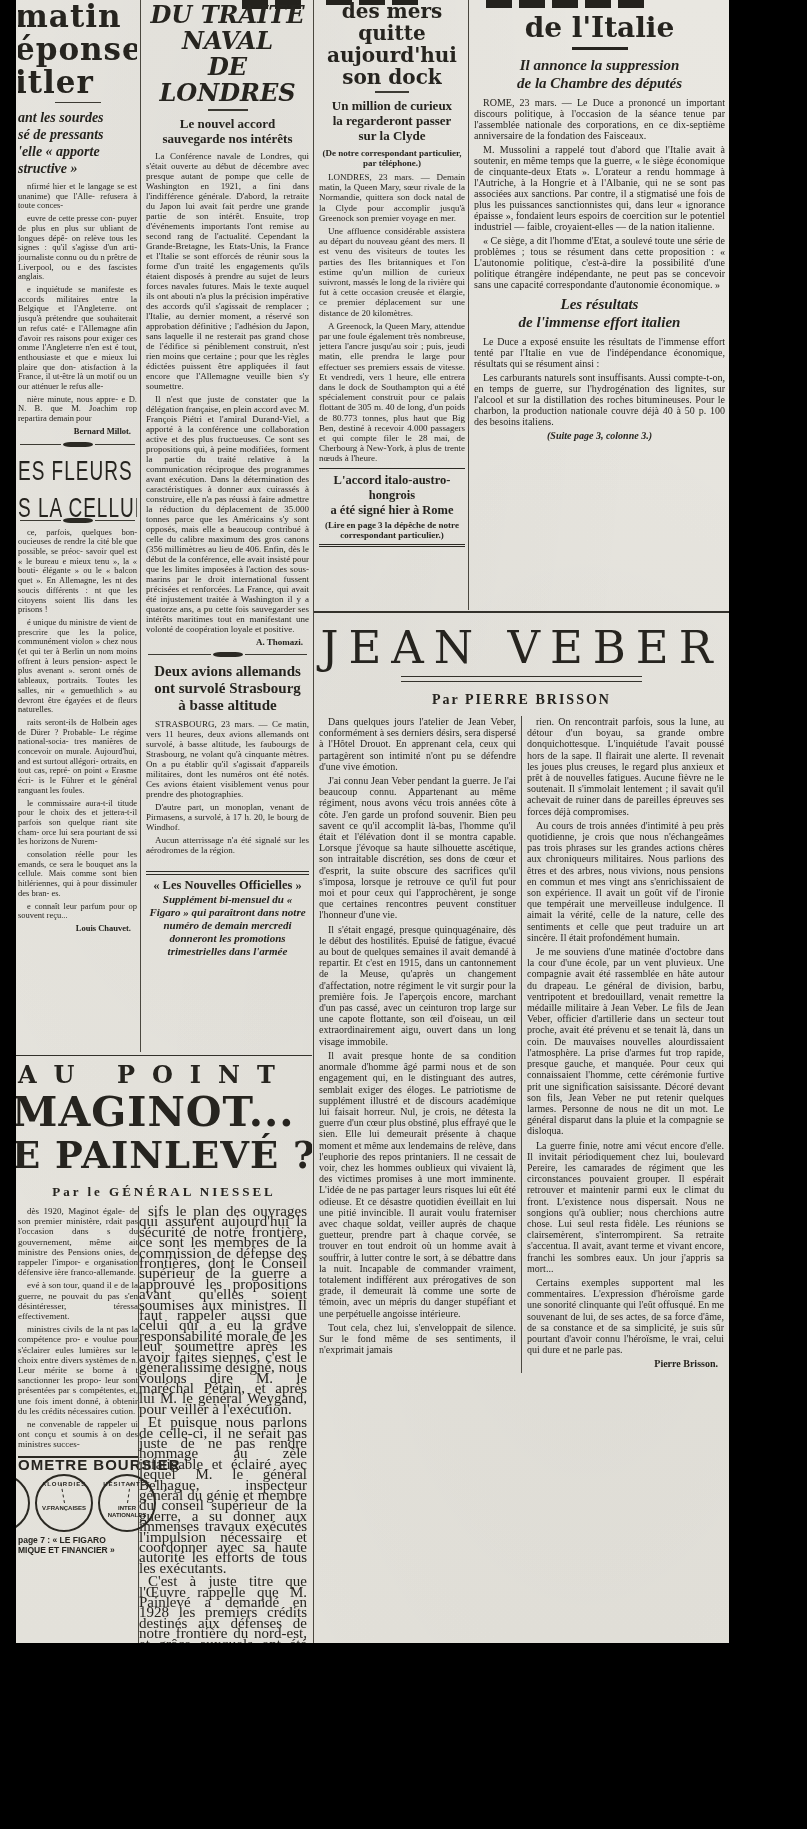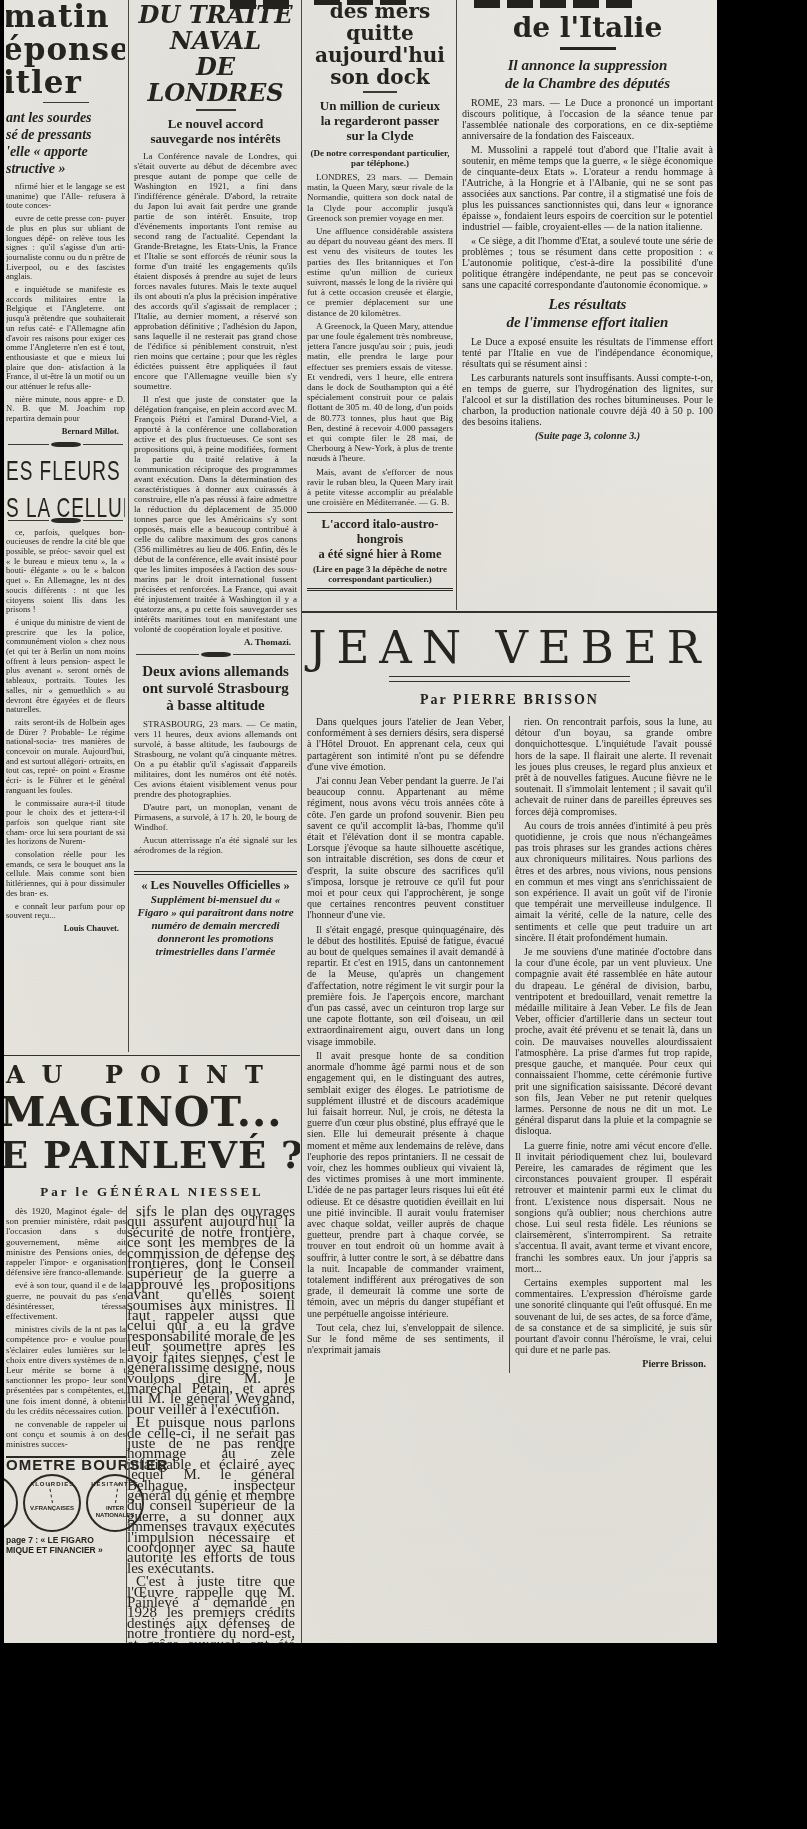--- a/index.html
+++ b/index.html
@@ -1,18 +1,18 @@
 <!DOCTYPE html>
 <html><head>
 <meta charset="utf-8">
 <style>
   html,body{margin:0;padding:0;background:#000;}
   #stage{position:relative;width:807px;height:1829px;background:#000;overflow:hidden;
          font-family:"Liberation Serif", serif;color:#26241f;}
-  #paper{position:absolute;left:4px;top:0;width:713px;height:1643px;overflow:hidden;
+  #paper{position:absolute;left:16px;top:0;width:713px;height:1643px;overflow:hidden;
          background:radial-gradient(ellipse at 30% 15%, rgba(0,0,0,0.035), transparent 60%),
                     radial-gradient(ellipse at 80% 70%, rgba(0,0,0,0.03), transparent 55%),
                     linear-gradient(#e9e7e1,#e3e1da);}
   .vrule{position:absolute;width:1px;background:#4a473f;}
   .col{position:absolute;overflow:hidden;}
   .bp{text-align:justify;text-indent:9px;margin:0 0 3px;}
   .sig{text-align:right;font-weight:bold;margin:1px 6px 3px 0;}
   .smallrule{height:1px;background:#3c3a33;margin:3px auto;}
   .ornament-divider{display:flex;align-items:center;margin:5px 2px;}
   .ornament-divider i{flex:1;height:1px;background:#3c3a33;}
@@ -200,21 +200,20 @@
         <div class="smallrule" style="width:34px;height:2px;"></div>
         <div class="subhead">
           <div>Un million de curieux</div>
           <div>la regarderont passer</div>
           <div>sur la Clyde</div>
         </div>
         <div class="corr">(De notre correspondant particulier, par téléphone.)</div>
         <p class="bp">LONDRES, 23 mars. — Demain matin, la Queen Mary, sœur rivale de la Normandie, quittera son dock natal de la Clyde pour accomplir jusqu'à Greenock son premier voyage en mer.</p>
         <p class="bp">Une affluence considérable assistera au départ du nouveau géant des mers. Il est venu des visiteurs de toutes les parties des Iles britanniques et l'on estime qu'un million de curieux suivront, massés le long de la rivière qui fut à cette occasion creusée et élargie, ce premier déplacement sur une distance de 20 kilomètres.</p>
         <p class="bp">A Greenock, la Queen Mary, attendue par une foule également très nombreuse, jettera l'ancre jusqu'au soir ; puis, jeudi matin, elle prendra le large pour effectuer ses premiers essais de vitesse. Et vendredi, vers 1 heure, elle entrera dans le dock de Southampton qui a été spécialement construit pour ce palais flottant de 305 m. 40 de long, d'un poids de 80.773 tonnes, plus haut que Big Ben, destiné à recevoir 4.000 passagers et qui compte filer le 28 mai, de Cherbourg à New-York, à plus de trente nœuds à l'heure.</p>
-        <p class="bp">Mais, avant de s'efforcer de nous ravir le ruban bleu, la Queen Mary irait à petite vitesse accomplir au préalable une croisière en Méditerranée. — G. B.</p>
       </div>
       <div class="accbox">
         <div class="l">L'accord italo-austro-hongrois</div>
         <div class="l">a été signé hier à Rome</div>
         <div class="n">(Lire en page 3 la dépêche de notre correspondant particulier.)</div>
       </div>
     </div>
 
     <div class="col c4">
       <div style="height:12px;"></div>

